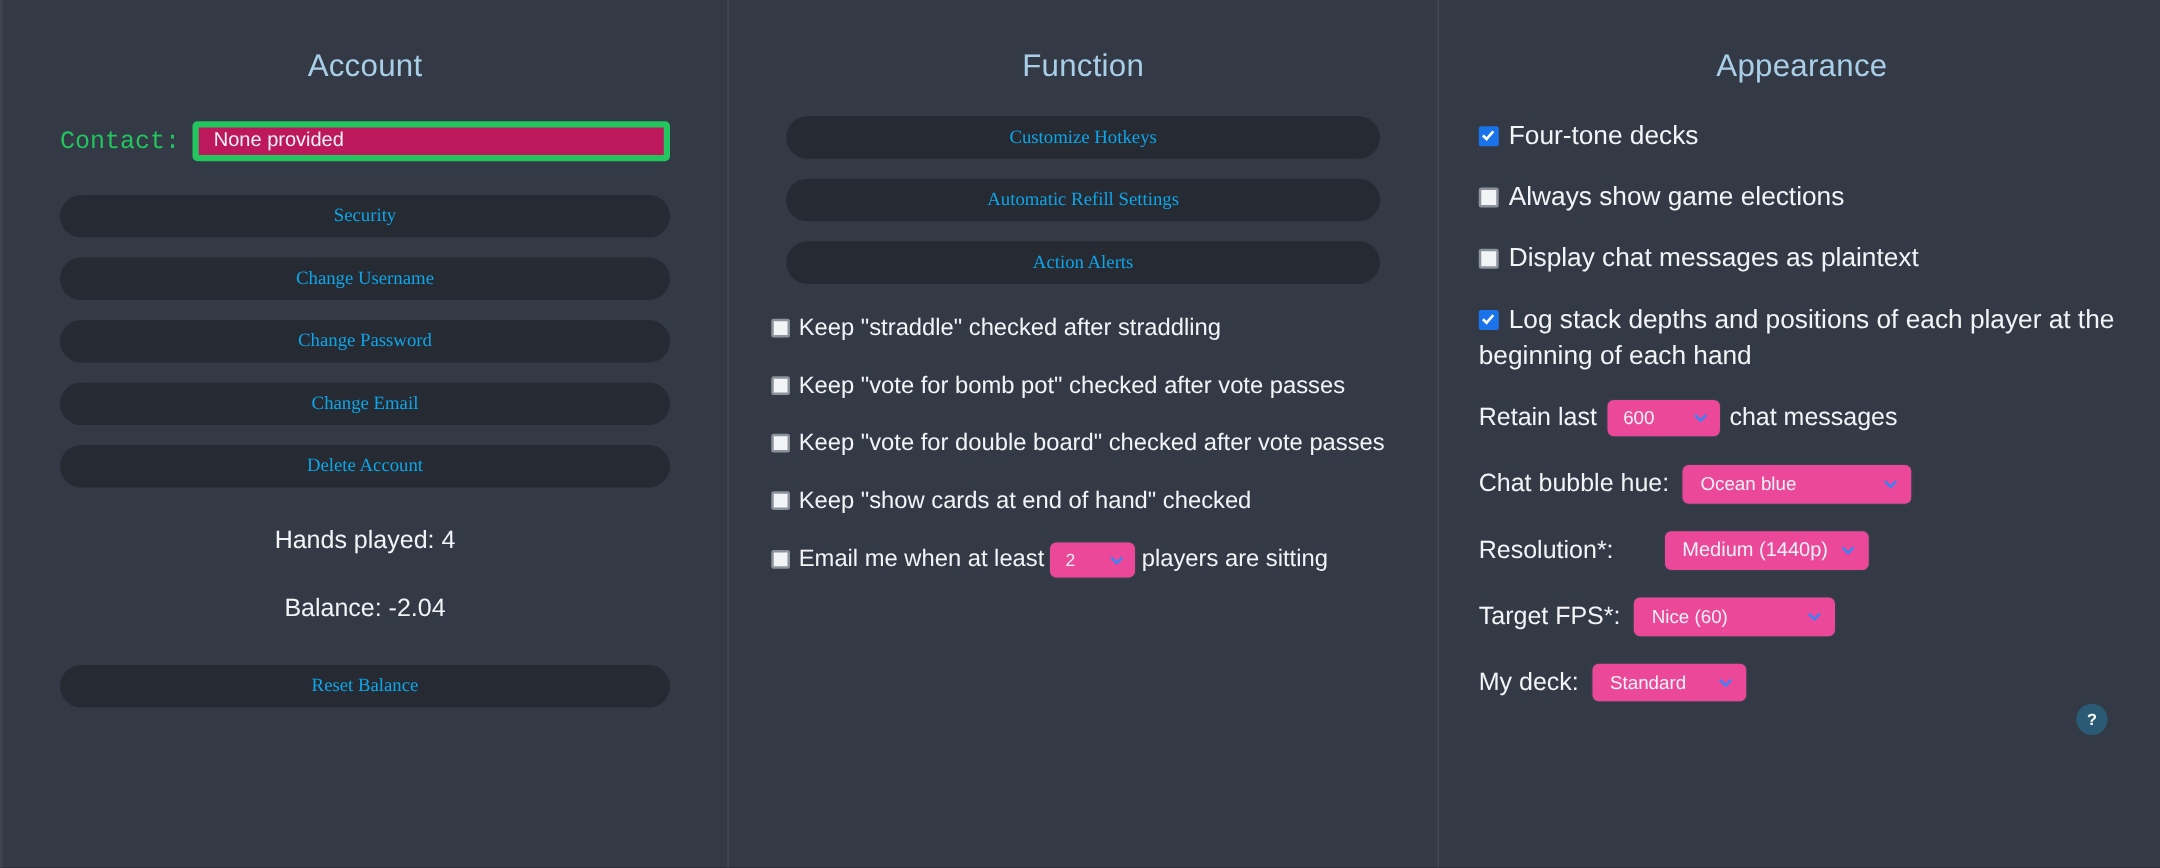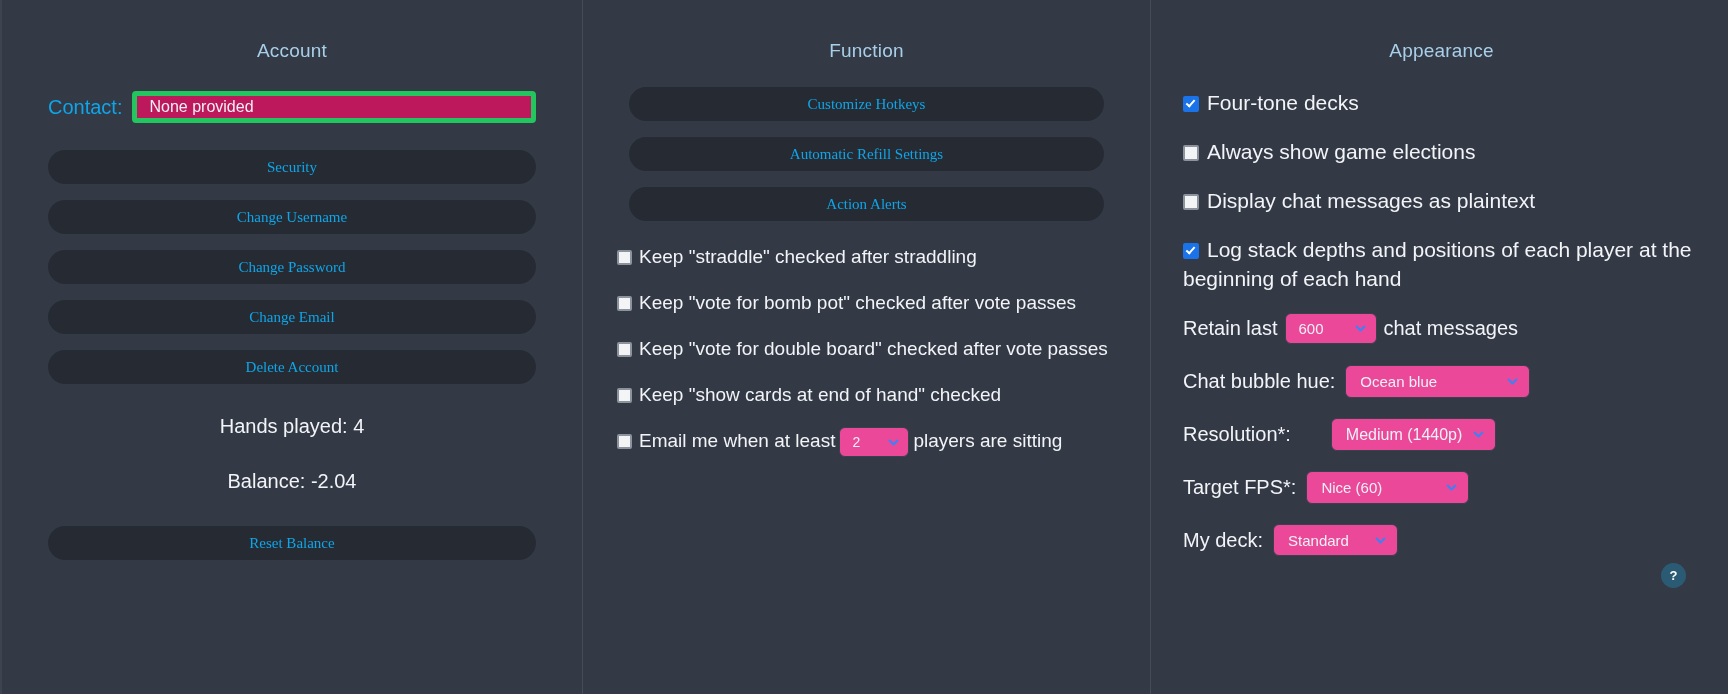--- a/index.html
+++ b/index.html
@@ -32,38 +32,39 @@
     box-sizing: border-box;
     height: 100%;
   }
   .col-account  { width: 580px; padding: 0 46px; }
   .col-function { width: 568px; padding: 0 20px; border-left: 1px solid #464d59; }
   .col-appearance { flex: 1; padding: 0 26px 0 30px; border-left: 1px solid #464d59; }
 
   .col-title {
     text-align: center;
     color: #a9cfe8;
-    font-size: 19px;
+    font-size: 25px;
     font-weight: 400;
     letter-spacing: .2px;
     margin: 41px 0 0 0;
     line-height: 1;
   }
 
   
   .contact-row {
     display: flex;
     align-items: center;
     margin-top: 31px;
   }
   .contact-label {
     font-size: 20px;
-    color: #0ea5e9;
+    color: #22c55e;
     white-space: nowrap;
     margin-right: 10px;
+    font-family: Liberation Mono, monospace;
   }
   .contact-field {
     flex: 1;
     height: 32px;
     background: #be185d;
     border: 5px solid #22c55e;
     border-radius: 4px;
     display: flex;
     align-items: center;
     padding: 0 12px;

